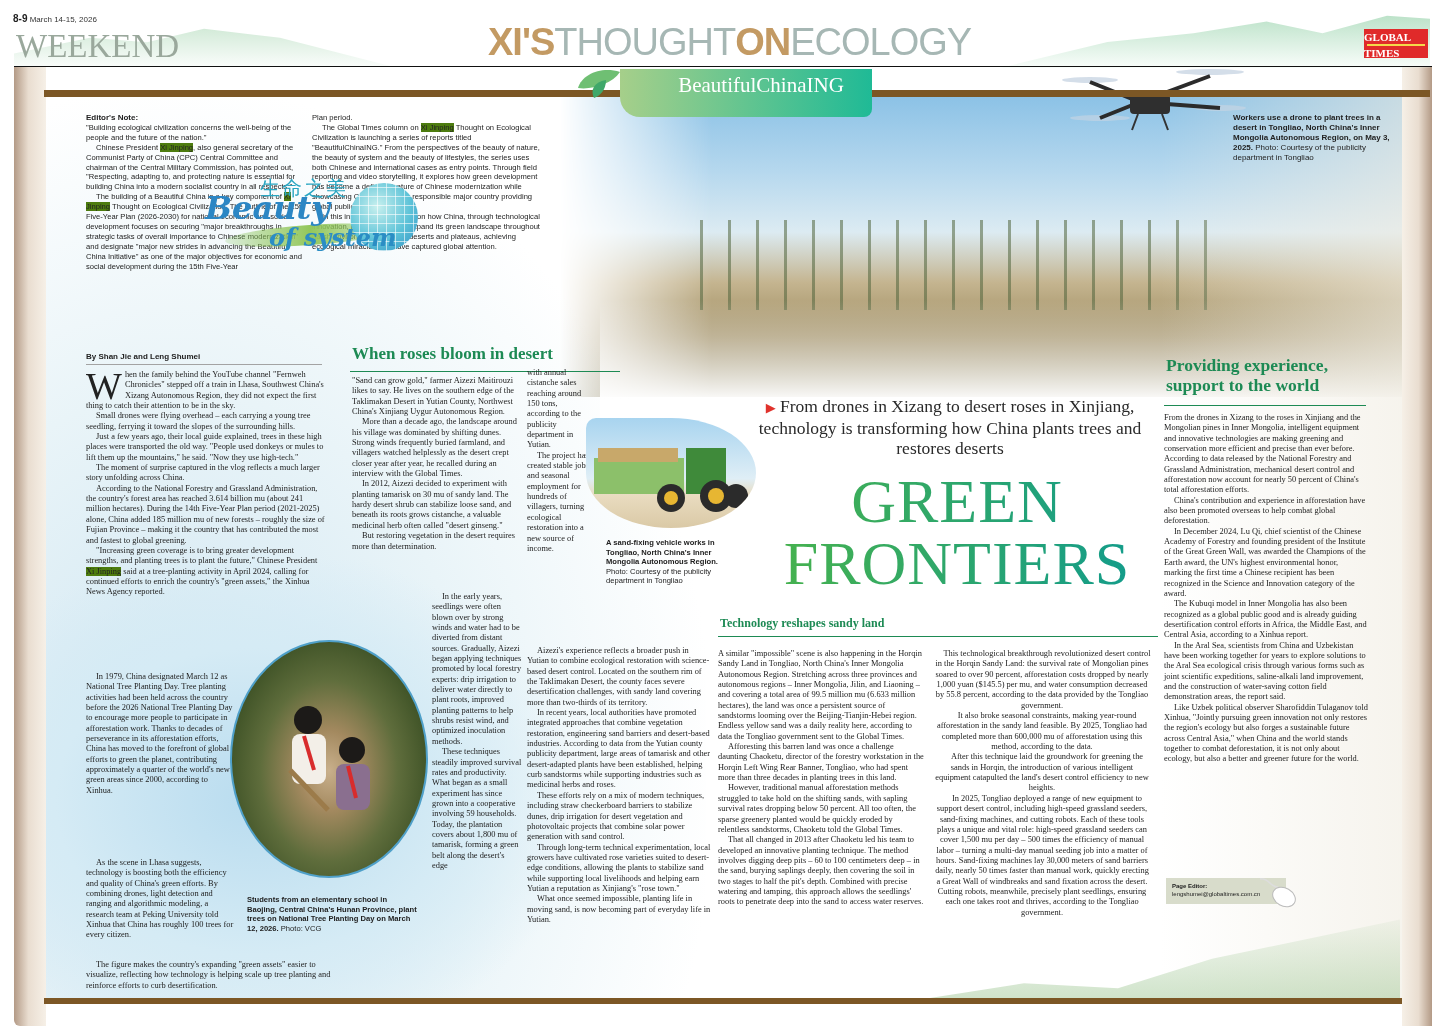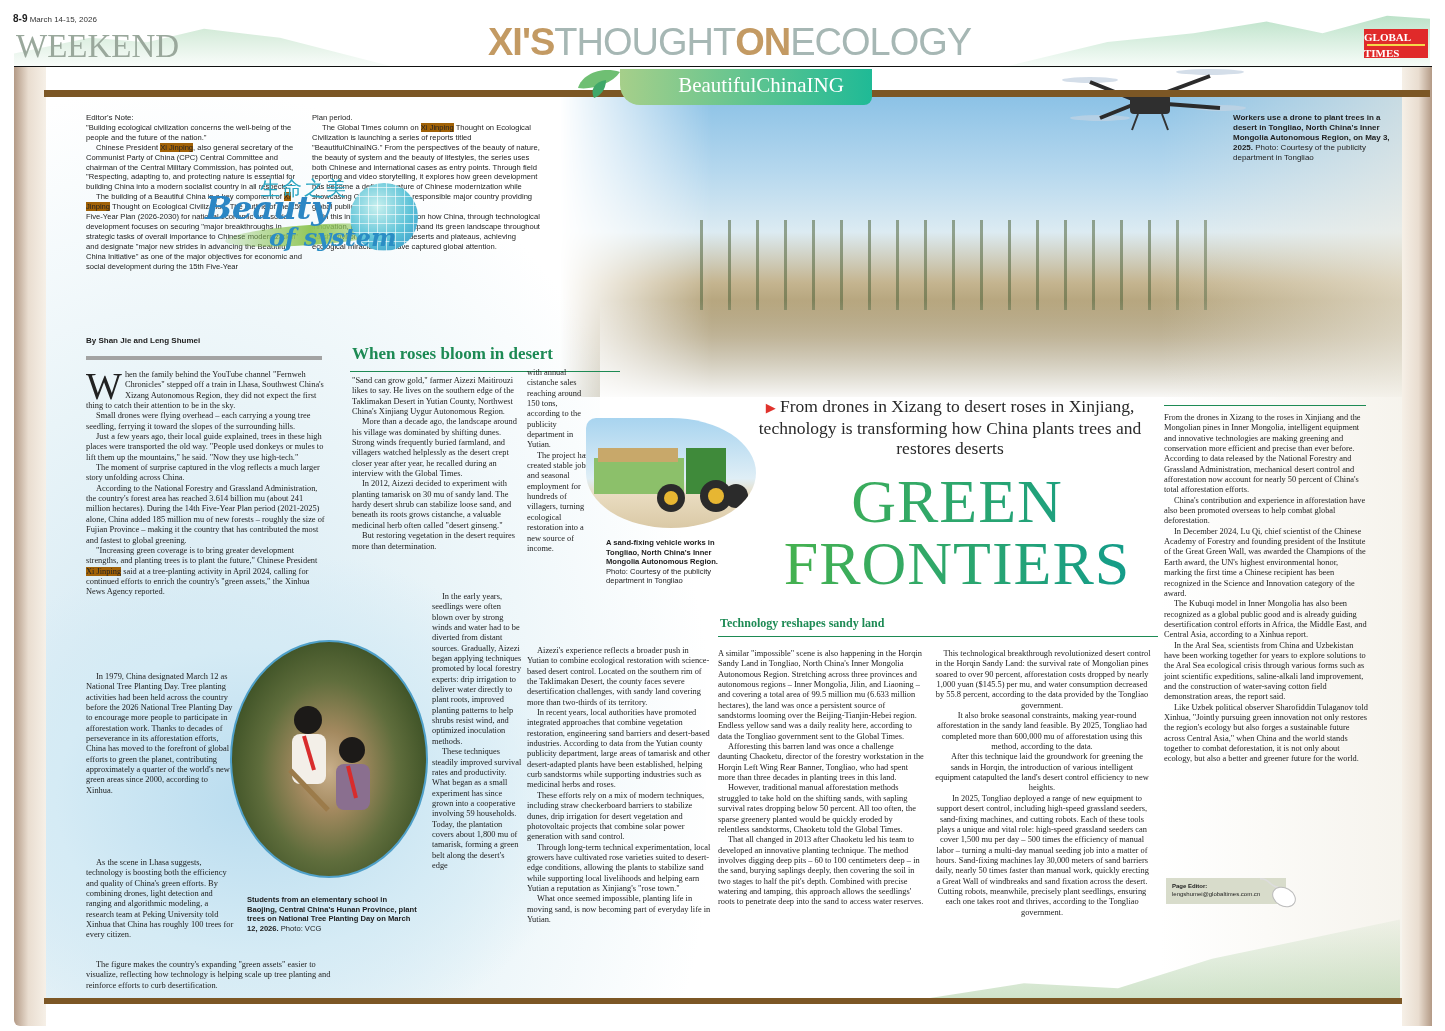--- a/index.html
+++ b/index.html
@@ -11,21 +11,21 @@
 .folio b{font-size:10px;color:#222}
 .hills-left{position:absolute;left:14px;top:22px;width:380px;height:45px;background:linear-gradient(180deg,rgba(170,215,180,.6),rgba(230,245,235,.2));clip-path:polygon(0 100%,0 70%,20% 35%,35% 45%,50% 15%,70% 35%,100% 100%);}
 .hills-right{position:absolute;left:1000px;top:10px;width:430px;height:58px;background:linear-gradient(180deg,rgba(150,210,170,.7),rgba(225,245,232,.2));clip-path:polygon(0 100%,25% 55%,45% 40%,62% 20%,75% 40%,90% 10%,100% 15%,100% 100%);}
 .weekend{position:absolute;left:16px;top:28px;font-family:"Liberation Serif",serif;font-size:33px;color:#9aa89c;letter-spacing:0}
 .series-title{position:absolute;left:488px;top:20px;font-family:"Liberation Sans",sans-serif;font-size:38px;line-height:44px;white-space:nowrap;letter-spacing:-1px}
 .series-title .t-xi{color:#c39a63;font-weight:bold}
 .series-title .t-light{color:#a6b7b4;font-weight:normal}
 .series-title .t-on{color:#c39a63;font-weight:bold}
 .rule-top{position:absolute;left:14px;top:66px;width:1418px;height:1px;background:#111}
 .brownbar{position:absolute;left:44px;top:90px;width:1386px;height:7px;background:#7c5725}
-.tag-pill{position:absolute;left:620px;top:69px;width:252px;height:36px;border-radius:0 0 8px 20px;background:linear-gradient(90deg,#a6cf8a,#1fba96);color:#fff;font-family:"Liberation Serif",serif;font-size:21px;text-align:center;line-height:32px;padding-left:30px}
+.tag-pill{position:absolute;left:620px;top:69px;width:252px;height:48px;border-radius:0 0 8px 20px;background:linear-gradient(90deg,#a6cf8a,#1fba96);color:#fff;font-family:"Liberation Serif",serif;font-size:21px;text-align:center;line-height:32px;padding-left:30px}
 .leaf{position:absolute;left:572px;top:68px;width:50px;height:32px}
 .gt-logo{position:absolute;left:1364px;top:29px;width:64px;height:29px;background:#e02a2a;color:#fff;font-family:"Liberation Serif",serif;font-weight:bold;font-size:11px;line-height:12px;text-align:left;padding-top:2px}
 .gt-logo .bar{display:block;height:2px;margin:1px 3px;background:#f4d94a}
 
 .scroll-l{position:absolute;left:14px;top:66px;width:32px;height:960px;background:linear-gradient(90deg,#b39a86,#e9ddd0 45%,#f6f0e7);border-radius:0 0 0 6px}
 .scroll-r{position:absolute;left:1402px;top:66px;width:30px;height:960px;background:linear-gradient(270deg,#b39a86,#e9ddd0 45%,#f6f0e7)}
 .bottombar{position:absolute;left:44px;top:998px;width:1358px;height:6px;background:#7c5725}
 
 .wash-left{position:absolute;left:46px;top:97px;width:660px;height:901px;background:radial-gradient(ellipse at 20% 75%,#cfe6f2 0%,#e9f4f8 40%,#ffffff 72%)}
 .wash-blue{position:absolute;left:46px;top:560px;width:520px;height:438px;background:radial-gradient(ellipse at 40% 55%,#b9dcef 0%,#d5ebf5 45%,rgba(255,255,255,0) 75%)}
@@ -34,36 +34,36 @@
  -webkit-mask-image:linear-gradient(90deg,transparent 0,#000 18%,#000 100%);mask-image:linear-gradient(90deg,transparent 0,#000 18%,#000 100%)}
 .photo-fade{position:absolute;left:600px;top:300px;width:802px;height:120px;background:linear-gradient(180deg,rgba(255,255,255,0),#ffffff 85%)}
 .trees{position:absolute;left:700px;top:220px;width:520px;height:90px;background:repeating-linear-gradient(90deg,rgba(80,100,60,.55) 0 3px,transparent 3px 28px)}
 .drone{position:absolute;left:1060px;top:58px;width:190px;height:80px}
 .right-paper{position:absolute;left:1160px;top:97px;width:242px;height:901px;background:linear-gradient(90deg,rgba(255,255,255,0),rgba(240,236,225,.6))}
 .hills-bottom{position:absolute;left:930px;top:900px;width:470px;height:98px;background:linear-gradient(180deg,rgba(190,220,190,.0),rgba(170,205,160,.55));clip-path:polygon(0 100%,20% 85%,40% 90%,60% 60%,80% 40%,100% 20%,100% 100%)}
 
 .ed-note{position:absolute;left:86px;top:113px;width:460px;font-family:"Liberation Sans",sans-serif;font-size:7.6px;line-height:9.9px;color:#222}
 .ed-col1{position:absolute;left:0;top:0;width:222px}
 .ed-col2{position:absolute;left:226px;top:0;width:228px}
-.ed-note h4{font-size:8px;font-weight:normal}
+.ed-note h4{font-size:8px;font-weight:bold}
 .ed-note p{text-indent:10px}
 .ed-note p.noind{text-indent:0}
-.hl{background:#a16207}
+.hl{background:#4d7c0f}
 .beauty-logo{position:absolute;left:205px;top:175px;width:205px;height:92px}
 .beauty-cn{position:absolute;left:55px;top:0;font-family:"DejaVu Serif",serif;font-size:20px;color:#2aa6c2;letter-spacing:2px}
 .beauty-en{position:absolute;left:0;top:14px;font-family:"DejaVu Serif",serif;font-style:italic;font-weight:bold;font-size:32px;color:#2b86c4}
 .beauty-sys{position:absolute;left:64px;top:48px;font-family:"DejaVu Serif",serif;font-style:italic;font-weight:bold;font-size:24px;color:#2b8dc4}
 .globe{position:absolute;left:145px;top:8px;width:68px;height:68px;border-radius:50%;background:radial-gradient(circle at 40% 35%,#c8f0ee,#5dc3d8 55%,#2f8fc5);
  background-image:repeating-linear-gradient(0deg,rgba(255,255,255,.6) 0 1px,transparent 1px 9px),repeating-linear-gradient(90deg,rgba(255,255,255,.6) 0 1px,transparent 1px 9px),radial-gradient(circle at 40% 35%,#c8f0ee,#5dc3d8 55%,#2f8fc5)}
 .swoosh{position:absolute;left:20px;top:50px;width:170px;height:20px;border-radius:50%;background:linear-gradient(90deg,rgba(120,190,90,.2),#93c75b,rgba(120,190,90,.2));transform:rotate(-4deg)}
 
 .col{position:absolute;font-family:"Liberation Serif",serif;font-size:8.4px;line-height:10.35px;color:#222;text-align:left}
 .col p{text-indent:10px}
 .col p.noind{text-indent:0}
-.byline{position:absolute;left:86px;top:336px;width:236px;font-family:"Liberation Sans",sans-serif;font-weight:bold;font-size:8px;border-bottom:4px solid #a3a3a3;padding-bottom:11px}
+.byline{position:absolute;left:86px;top:352px;width:236px;font-family:"Liberation Sans",sans-serif;font-weight:bold;font-size:8px;border-bottom:1px solid #a3a3a3;padding-bottom:3px}
 .dropcap{float:left;font-size:38px;line-height:30px;margin:1px 3px 0 0;font-family:"Liberation Serif",serif}
 .sec-head{position:absolute;font-family:"Liberation Serif",serif;font-weight:bold;color:#1d8a54;font-size:17px;line-height:19px}
 .sec-rule{position:absolute;height:1px;background:#1d8a54}
 .deck{position:absolute;left:740px;top:396px;width:420px;font-family:"Liberation Serif",serif;font-size:17.5px;line-height:20px;color:#2a2a2a;text-align:center}
 .deck .tri{color:#e0322c;font-size:13px}
 .big-title{position:absolute;left:752px;top:470px;width:410px;font-family:"Liberation Serif",serif;font-size:62px;line-height:62px;text-align:center;background:linear-gradient(90deg,#4ab34a,#0f9a8f);-webkit-background-clip:text;background-clip:text;color:transparent;letter-spacing:1px}
 .circle-photo{position:absolute;left:230px;top:640px;width:198px;height:238px;border-radius:50%;border:2px solid #4fa0c9;background:
  radial-gradient(ellipse at 50% 55%,#c9b08c 0,#a3895f 22%,#5f6d3c 50%,#3e5226 75%,#2d3c1b 100%)}
 .kids{position:absolute;left:270px;top:680px;width:120px;height:160px}
 .tractor-photo{position:absolute;left:586px;top:418px;width:170px;height:110px;border-radius:10px 50% 50% 50%;background:linear-gradient(180deg,#a8d4ef 0,#dfeef6 55%,#e9dcc0 70%,#dac9a6 100%);overflow:hidden}
@@ -218,20 +218,24 @@
     <p>However, traditional manual afforestation methods struggled to take hold on the shifting sands, with sapling survival rates dropping below 50 percent. All too often, the sparse greenery planted would be quickly eroded by relentless sandstorms, Chaoketu told the Global Times.</p>
     <p>That all changed in 2013 after Chaoketu led his team to developed an innovative planting technique. The method involves digging deep pits – 60 to 100 centimeters deep – in the sand, burying saplings deeply, then covering the soil in two stages to half the pit's depth. Combined with precise watering and tamping, this approach allows the seedlings' roots to penetrate deep into the sand to access water reserves.</p>
   </div>
   <div class="col" style="left:933px;top:649px;width:218px;text-align:center;">
     <p>This technological breakthrough revolutionized desert control in the Horqin Sandy Land: the survival rate of Mongolian pines soared to over 90 percent, afforestation costs dropped by nearly 1,000 yuan ($145.5) per mu, and water consumption decreased by 55.8 percent, according to the data provided by the Tongliao government.</p>
     <p>It also broke seasonal constraints, making year-round afforestation in the sandy land feasible. By 2025, Tongliao had completed more than 600,000 mu of afforestation using this method, according to the data.</p>
     <p>After this technique laid the groundwork for greening the sands in Horqin, the introduction of various intelligent equipment catapulted the land's desert control efficiency to new heights.</p>
     <p>In 2025, Tongliao deployed a range of new equipment to support desert control, including high-speed grassland seeders, sand-fixing machines, and cutting robots. Each of these tools plays a unique and vital role: high-speed grassland seeders can cover 1,500 mu per day – 500 times the efficiency of manual labor – turning a multi-day manual seeding job into a matter of hours. Sand-fixing machines lay 30,000 meters of sand barriers daily, nearly 50 times faster than manual work, quickly erecting a Great Wall of windbreaks and sand fixation across the desert. Cutting robots, meanwhile, precisely plant seedlings, ensuring each one takes root and thrives, according to the Tongliao government.</p>
   </div>
 
+  <div class="sec-head" style="left:1166px;top:355px;font-size:17.5px;line-height:20px;">
+      <div>Providing experience,</div>
+      <div>support to the world</div>
+    </div>
   <div class="sec-rule" style="left:1164px;top:405px;width:202px;"></div>
   <div class="col" style="left:1164px;top:413px;width:204px;">
     <p class="noind">From the drones in Xizang to the roses in Xinjiang and the Mongolian pines in Inner Mongolia, intelligent equipment and innovative technologies are making greening and conservation more efficient and precise than ever before. According to data released by the National Forestry and Grassland Administration, mechanical desert control and afforestation now account for nearly 50 percent of China's total afforestation efforts.</p>
     <p>China's contribution and experience in afforestation have also been promoted overseas to help combat global deforestation.</p>
     <p>In December 2024, Lu Qi, chief scientist of the Chinese Academy of Forestry and founding president of the Institute of the Great Green Wall, was awarded the Champions of the Earth award, the UN's highest environmental honor, marking the first time a Chinese recipient has been recognized in the Science and Innovation category of the award.</p>
     <p>The Kubuqi model in Inner Mongolia has also been recognized as a global public good and is already guiding desertification control efforts in Africa, the Middle East, and Central Asia, according to a Xinhua report.</p>
     <p>In the Aral Sea, scientists from China and Uzbekistan have been working together for years to explore solutions to the Aral Sea ecological crisis through various forms such as joint scientific expeditions, saline-alkali land improvement, and the construction of water-saving cotton field demonstration areas, the report said.</p>
     <p>Like Uzbek political observer Sharofiddin Tulaganov told Xinhua, "Jointly pursuing green innovation not only restores the region's ecology but also forges a sustainable future across Central Asia," when China and the world stands together to combat deforestation, it is not only about ecology, but also a better and greener future for the world.</p>
   </div>
 

